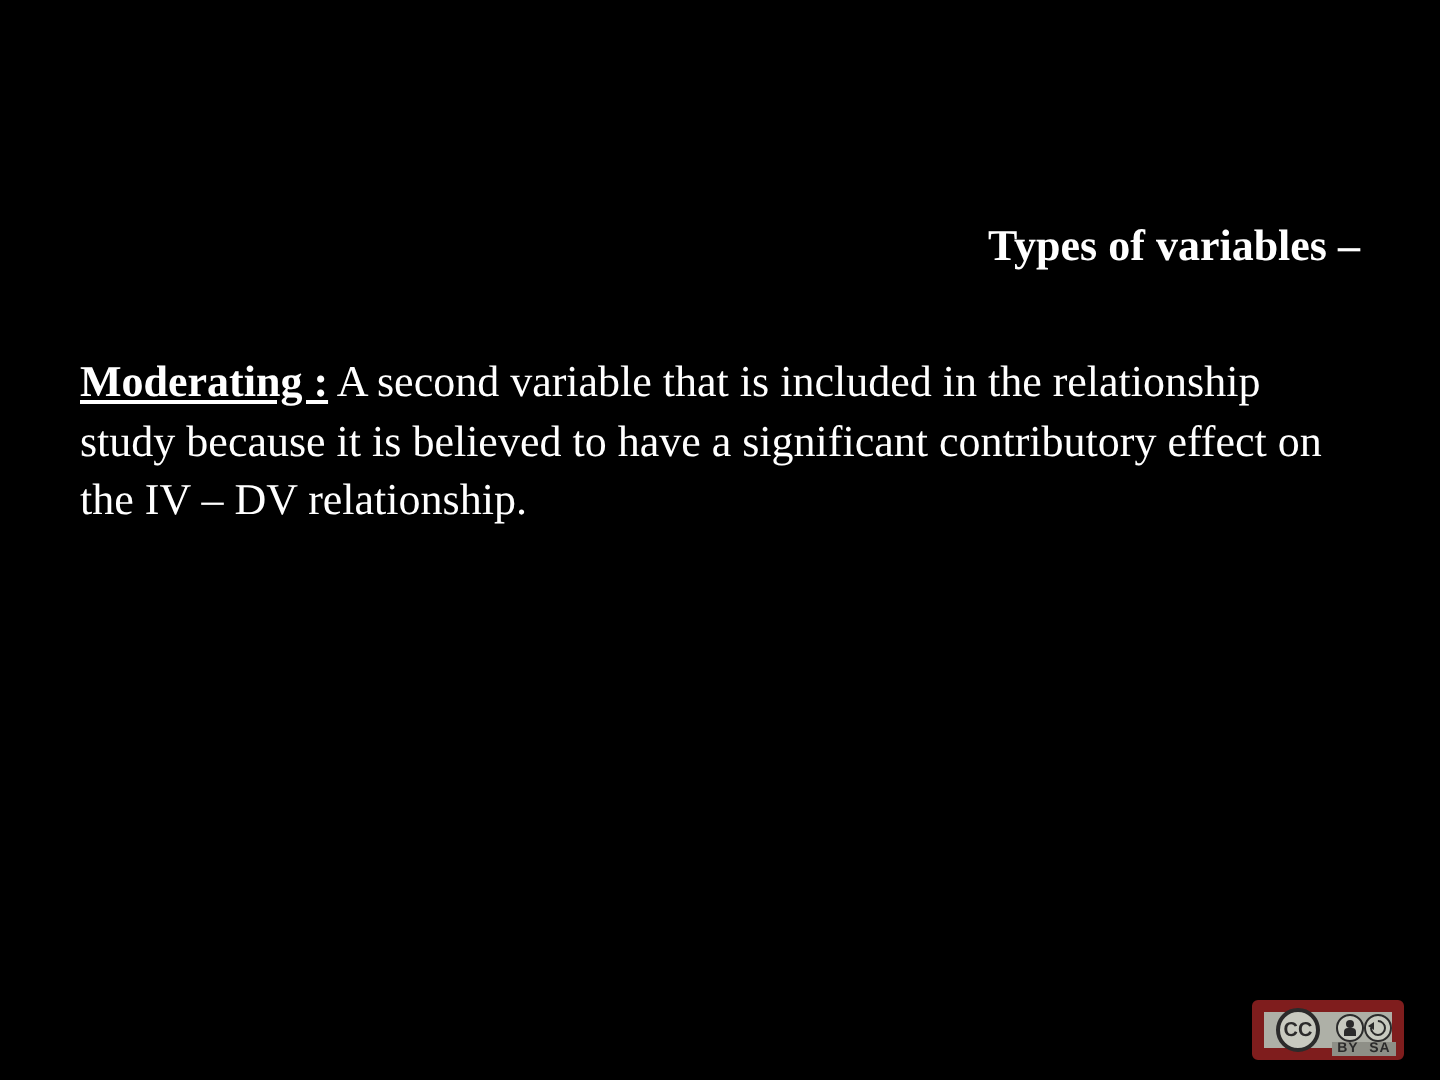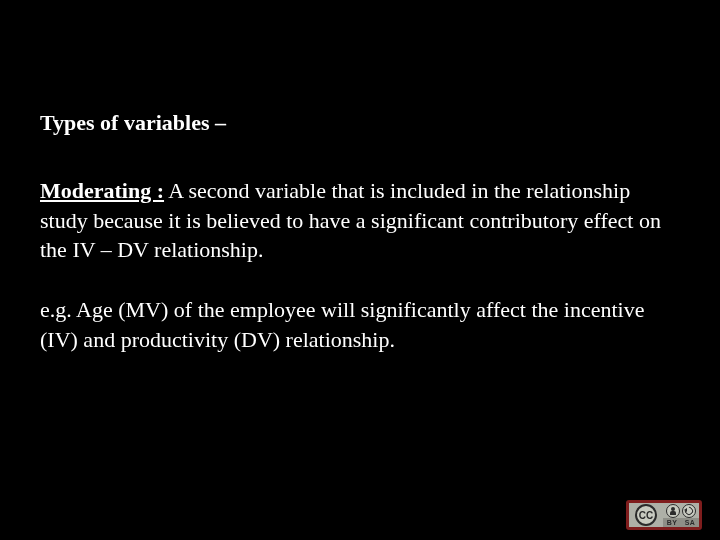--- a/index.html
+++ b/index.html
@@ -10,20 +10,21 @@
     background: #000;
     color: #fff;
     font-family: "Times New Roman", Times, serif;
     position: relative;
     padding: 110px 40px 40px 40px;
   }
   .heading {
     font-size: 22px;
     font-weight: bold;
     margin-bottom: 40px;
+    text-align: right;
   }
   .para {
     font-size: 22px;
     line-height: 1.35;
     margin-bottom: 30px;
   }
   .para .lead {
     font-weight: bold;
     text-decoration: underline;
   }
@@ -36,21 +37,21 @@
     font-size: 22px;
     line-height: 1.35;
   }
   .cc-badge {
     position: absolute;
     right: 18px;
     bottom: 10px;
     width: 76px;
     height: 30px;
     background: #aeb0a7;
-    border: 3px solid #7f1d1d;
+    border: 6px solid #7f1d1d;
     border-radius: 3px;
     display: flex;
     align-items: stretch;
     font-family: Arial, sans-serif;
   }
   .cc-left {
     flex: 0 0 34px;
     display: flex;
     align-items: center;
     justify-content: center;
@@ -126,21 +127,20 @@
 <body>
 
 <div class="slide">
 
   <div class="heading">Types of variables –</div>
 
   <div class="para">
     <span class="lead">Moderating :</span><span> A second  variable that is included in the relationship study because it is believed to have a significant contributory effect on the IV – DV relationship.</span>
   </div>
 
-  <div class="para-2">e.g. Age (MV) of the employee will significantly affect the incentive (IV) and productivity (DV) relationship.</div>
 
 
   <div class="cc-badge">
     <div class="cc-left">
       <div class="cc-circle-big">CC</div>
     </div>
     <div class="cc-right">
       <div class="cc-icons">
         <div class="cc-small person"></div>
         <div class="cc-small share"></div>

